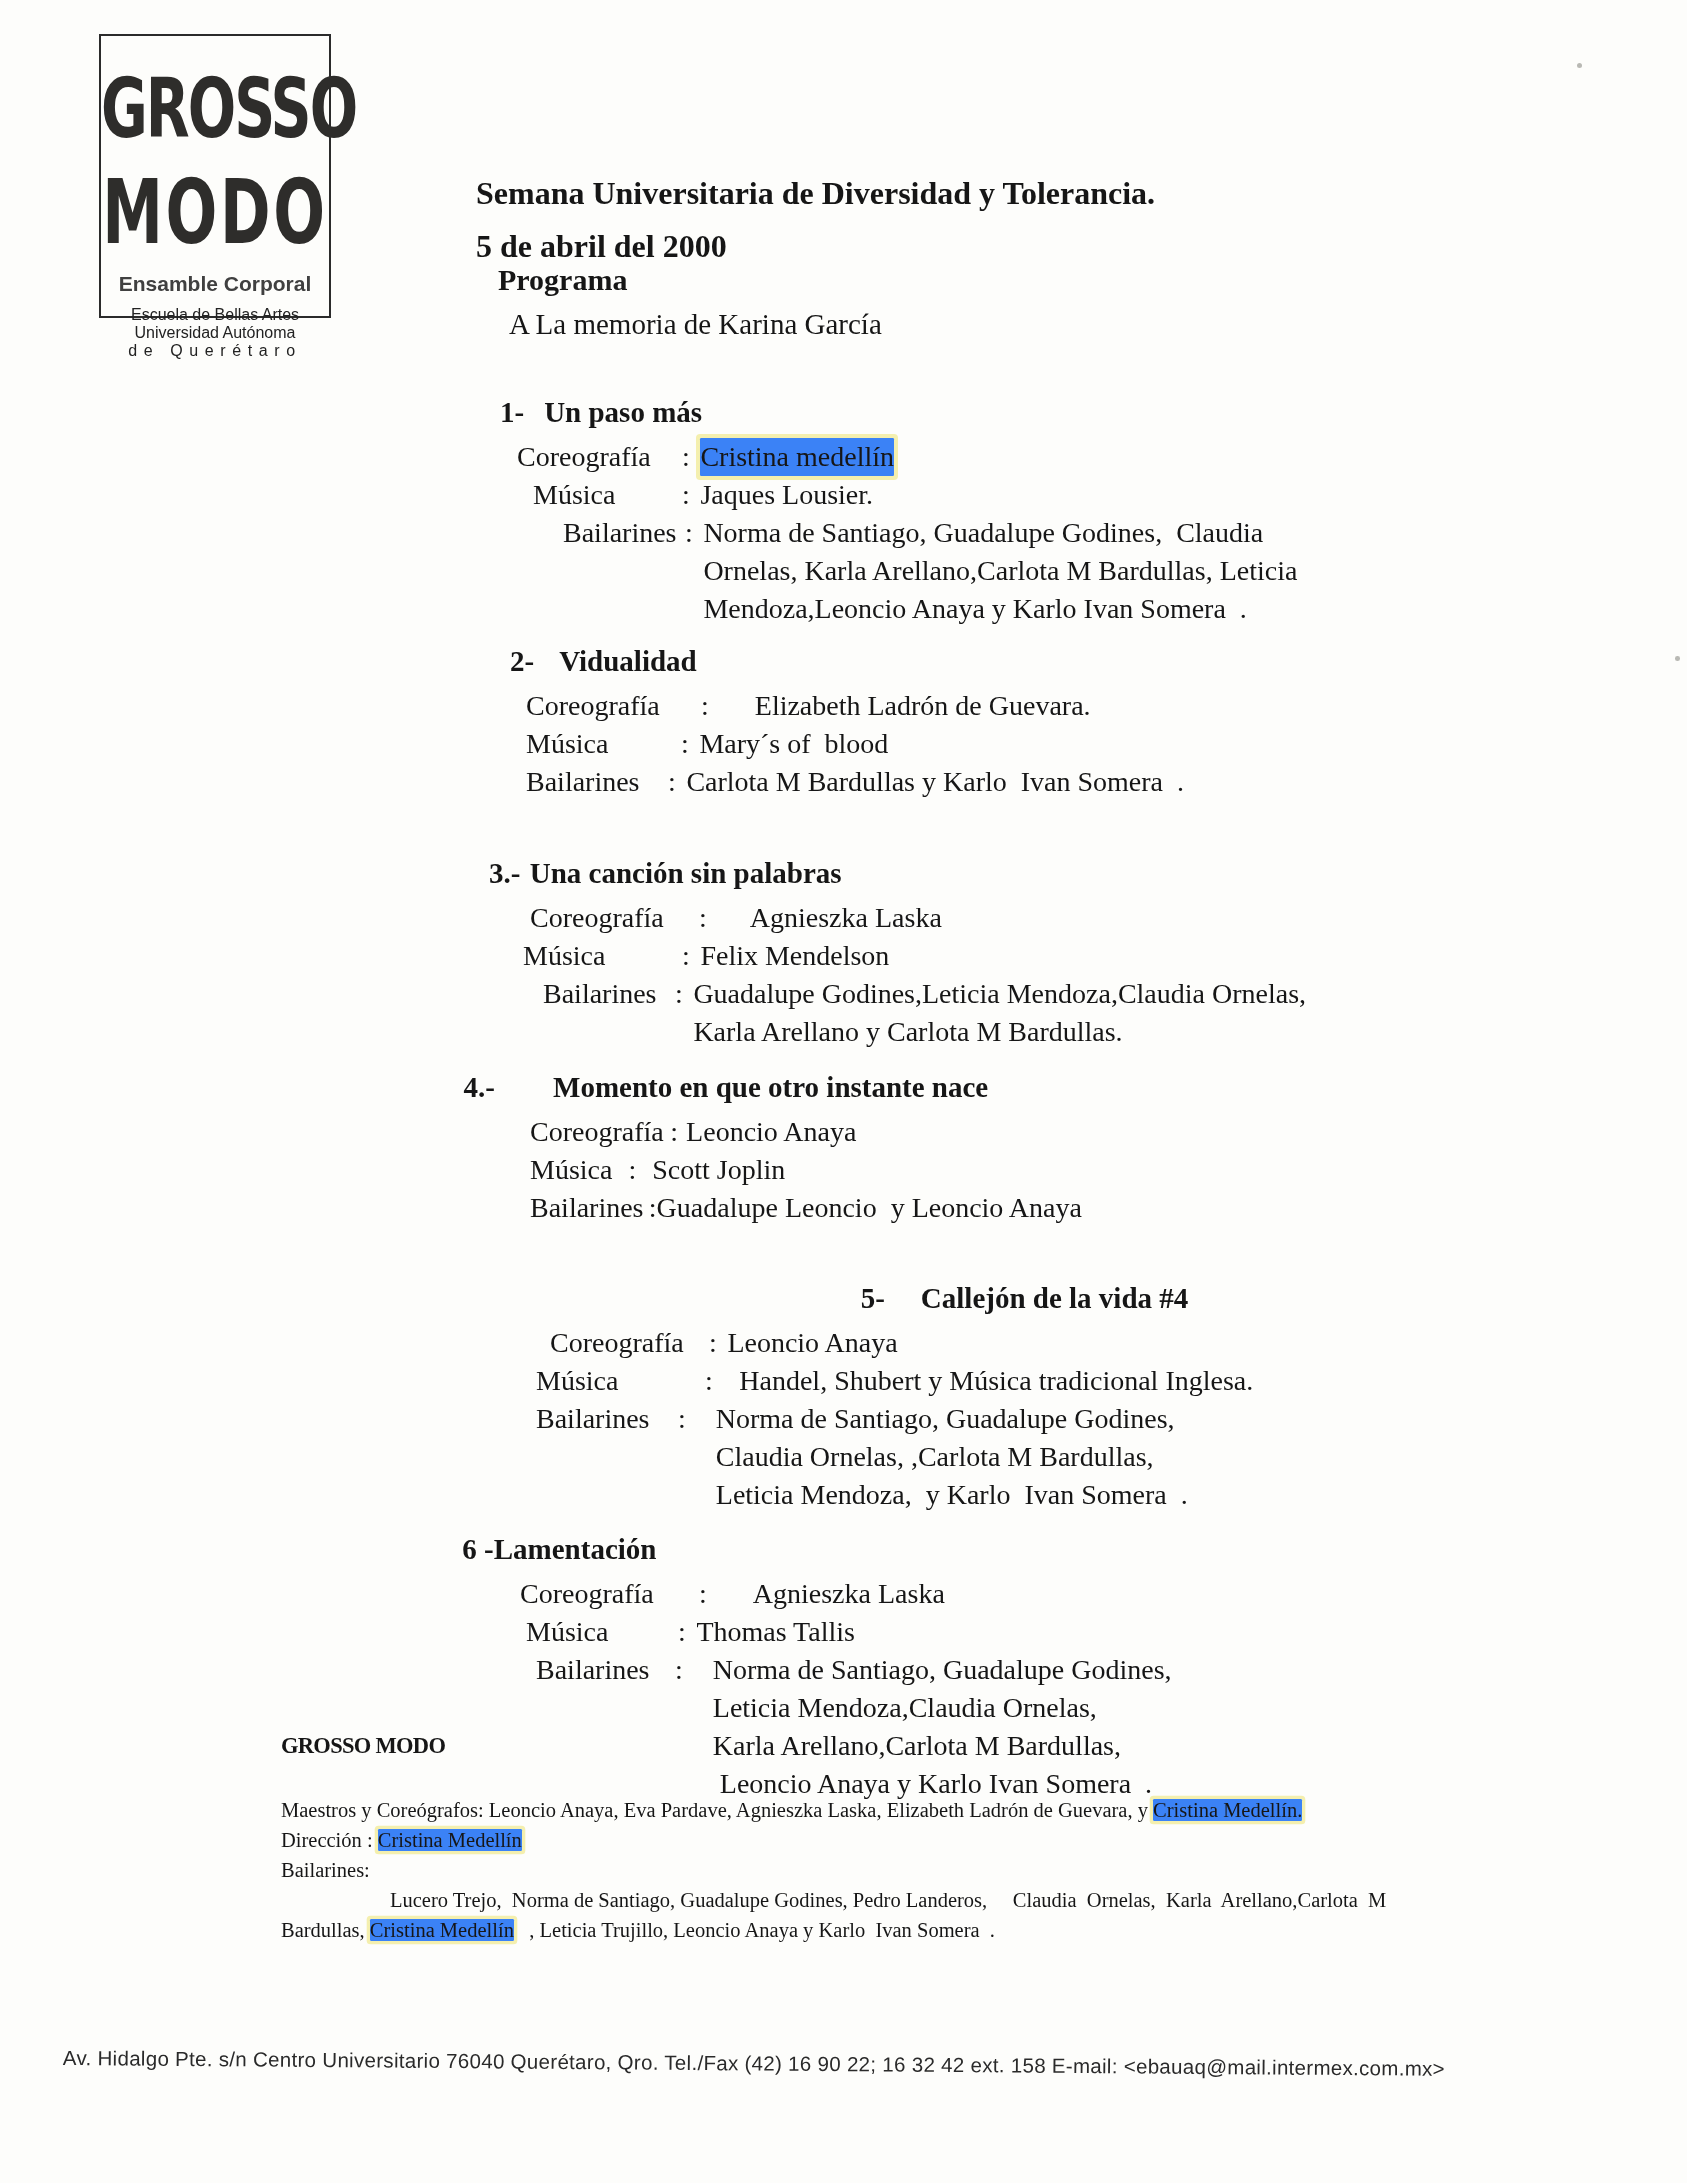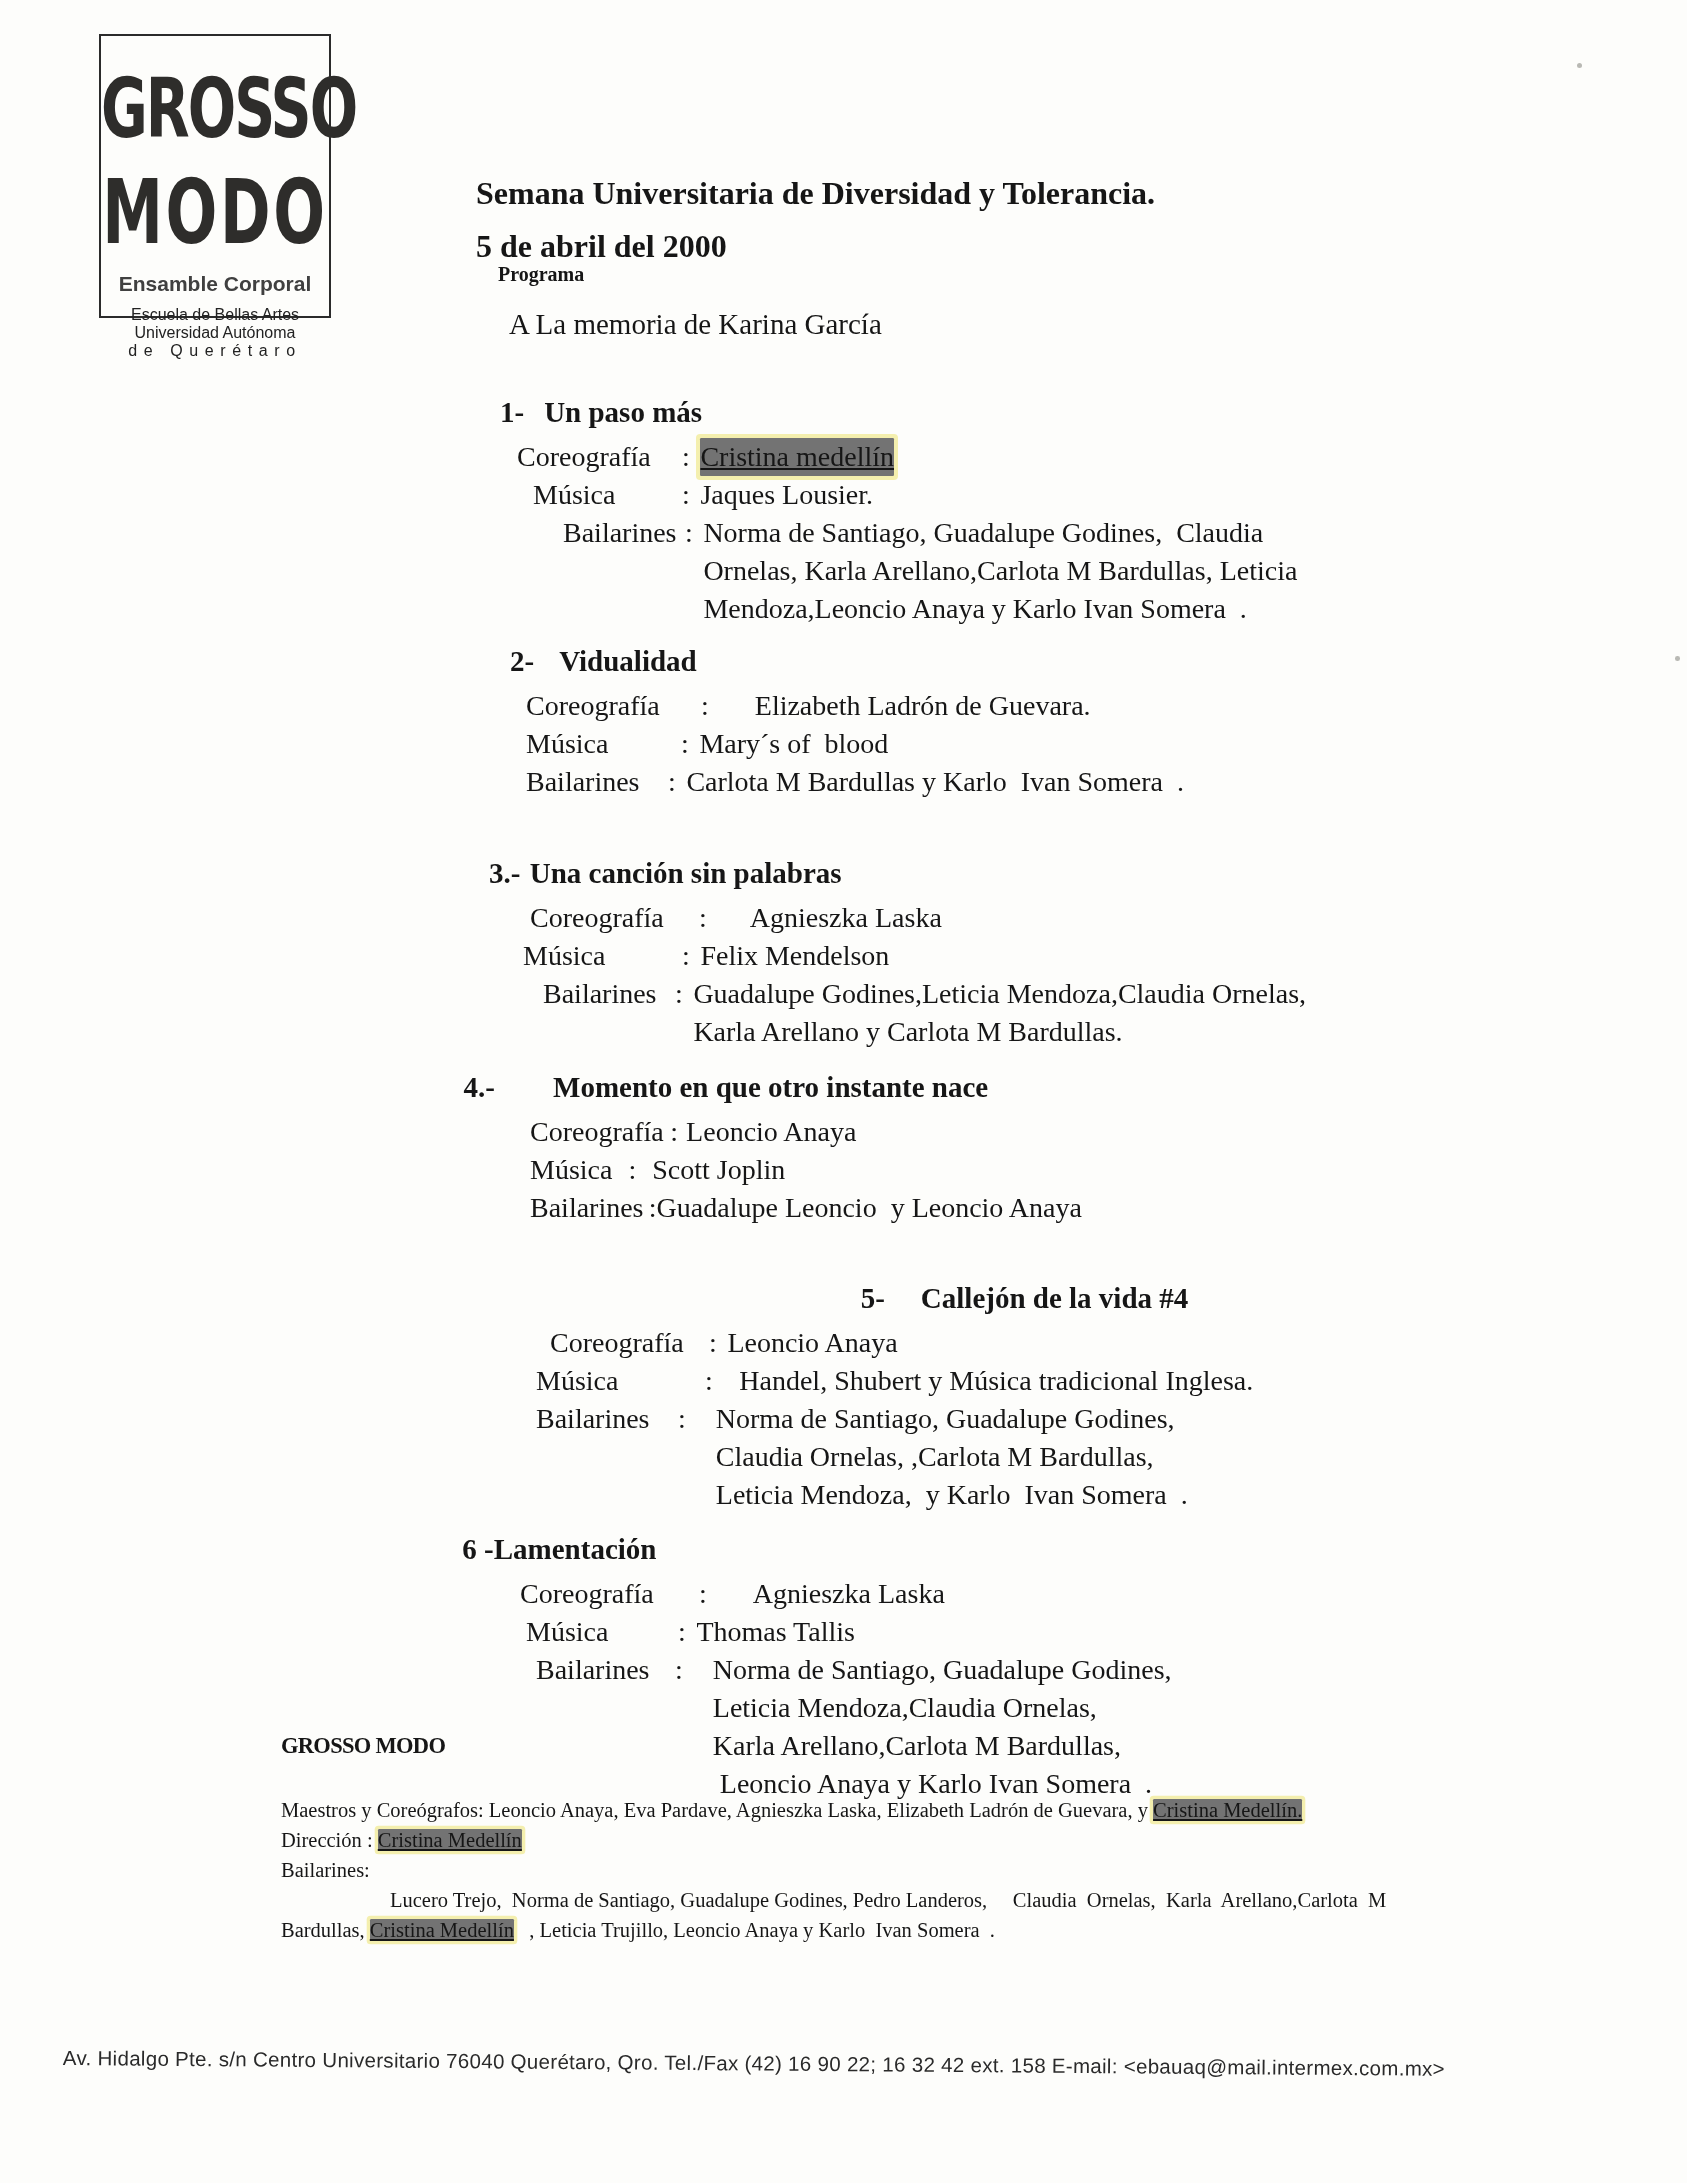--- a/index.html
+++ b/index.html
@@ -54,43 +54,42 @@
   .logo-org .l3 { letter-spacing:6.6px; }
 
   
   .title-block {
     position:absolute; left:476px; top:167px; width:1032px;
     text-align:left;
     font-weight:bold; font-size:32px; line-height:53px;
   }
   .program-heading {
     position:absolute; left:498px; top:263px;
-    font-weight:bold; font-size:20px;
+    font-weight:bold; font-size:30px;
   }
   .dedication {
     position:absolute; left:509px; top:308px;
     font-size:29px;
   }
 
   
   .items {
     position:absolute; left:457px; top:394px; width:1111px;
     font-size:28px; line-height:38px;
   }
   .item-title { font-weight:bold; font-size:29px; line-height:36px; margin-bottom:8px; }
   .item-title .num { display:inline-block; }
   .row { display:flex; align-items:baseline; }
   .lbl { flex:0 0 auto; }
   .colon { flex:0 0 auto; }
   .val { white-space:pre-wrap; margin-left:10.6px; }
   .hl {
-    background:#737373;
+    background:#3b82f6;
     box-shadow:0 0 0 4px #f4efae;
     border-radius:1.3px;
-    text-decoration:underline;
   }
 
   
   #item1 { margin-top:0; }
   #item1 .item-title { margin-left:43px; }
   #item1 .num { margin-right:20px; }
   #item1 .row.coreo { margin-left:60px; }  #item1 .row.coreo .lbl { width:165px; }
   #item1 .row.musica { margin-left:76px; } #item1 .row.musica .lbl { width:149px; }
   #item1 .row.bail { margin-left:106px; }  #item1 .row.bail .lbl { width:122px; }
 

